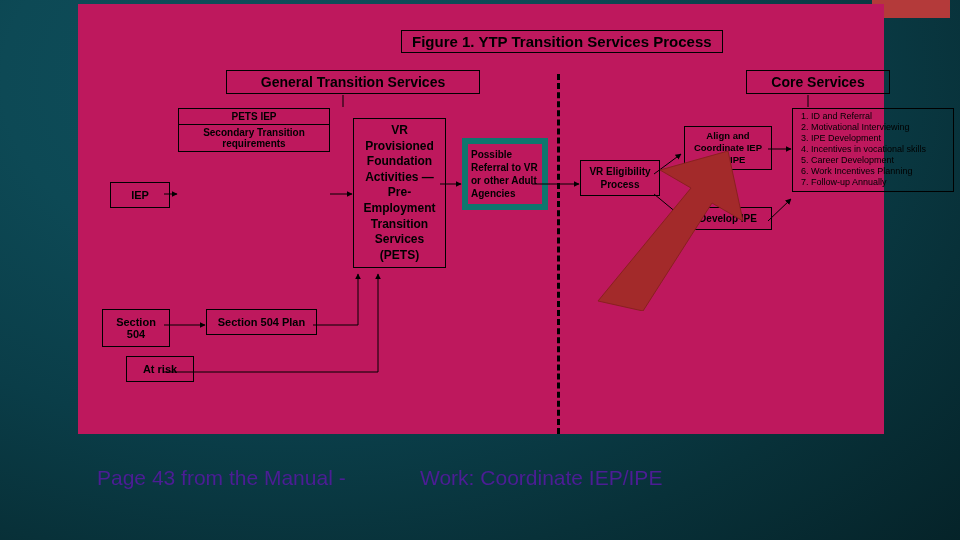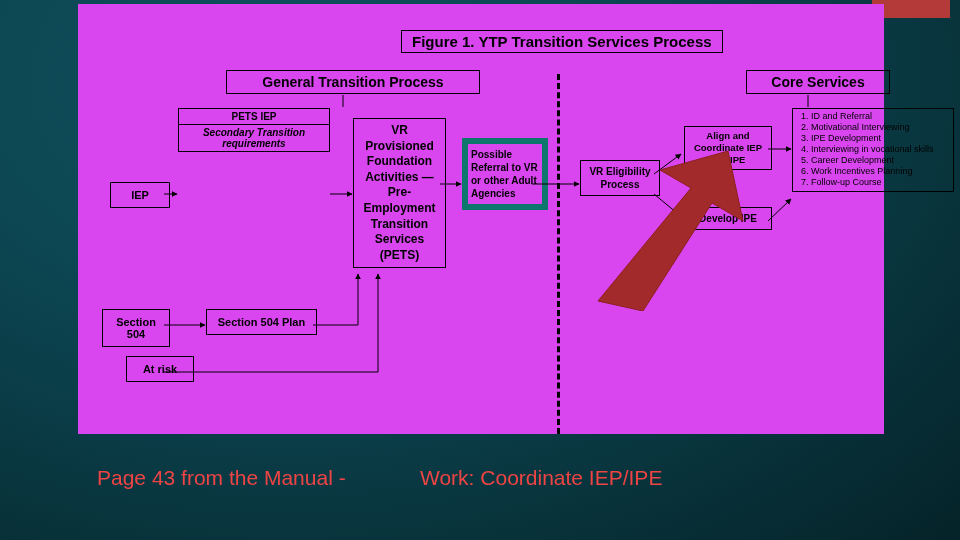--- a/index.html
+++ b/index.html
@@ -1,33 +1,33 @@
 <!DOCTYPE html>
 <html><head>
 <meta charset="utf-8">
 <style>
   html,body{margin:0;padding:0;width:960px;height:540px;overflow:hidden;font-family:Arial,Helvetica,sans-serif;}
   .bg{position:absolute;inset:0;background:radial-gradient(ellipse at 30% 15%,#0e4f5c 0%,#0d4955 30%,#0a3d48 55%,#083139 75%,#052329 100%);} 
   .red-tab{position:absolute;top:0;right:10px;width:78px;height:18px;background:#b43a3a;}
-  .white-card{position:absolute;left:78px;top:4px;width:806px;height:430px;background:#d946ef;}
+  .white-card{position:absolute;left:78px;top:4px;width:806px;height:430px;background:#be185d;}
   
   .fig-title{position:absolute;left:323px;top:26px;padding:2px 10px;border:1px solid #000;font-weight:bold;font-size:15px;}
   
   .section{position:absolute;top:66px;border:1px solid #000;padding:3px 10px;font-weight:bold;font-size:14px;}
   .section.gts{left:148px;width:232px;text-align:center;}
   .section.core{left:668px;width:122px;text-align:center;}
   
   .stub{position:absolute;border:1px solid #000;font-weight:bold;font-size:11px;padding:6px 4px;text-align:center;width:50px;}
   .stub.iep{left:32px;top:178px;}
   .stub.s504{left:24px;top:305px;width:58px;}
   .stub.atrisk{left:24px;top:352px;width:58px;margin-left:24px;}
   
   .idea{position:absolute;left:100px;top:104px;width:150px;border:1px solid #000;font-size:10px;}
   .idea .hdr{font-weight:bold;text-align:center;border-bottom:1px solid #000;padding:2px;}
-  .idea .sub{font-weight:bold;text-align:center;padding:2px;font-style:italic;}
+  .idea .sub{font-weight:bold;text-align:center;padding:2px;}
   .idea ol{margin:2px 4px 4px 18px;padding:0;}
   .idea li{margin:0;white-space:nowrap;font-size:9.4px;}
   .idea li.wrap{white-space:normal;}
   
   .s504plan{position:absolute;left:128px;top:305px;width:105px;border:1px solid #000;font-size:11px;font-weight:bold;text-align:center;padding:6px 2px;}
   
   .vrprov{position:absolute;left:275px;top:114px;width:85px;border:1px solid #000;font-size:12px;font-weight:bold;text-align:center;padding:4px 3px;line-height:1.3;}
   
   .referral{position:absolute;left:384px;top:134px;width:68px;border:6px solid #0f766e;font-size:10px;font-weight:bold;text-align:left;padding:4px 3px;line-height:1.3;}
   
@@ -41,35 +41,35 @@
   .coreytp .hdr{font-weight:bold;text-align:center;padding:2px;}
   .coreytp ol{margin:2px 4px 4px 18px;padding:0;}
   .coreytp li{margin:0 0 1px 0;}
   
   .dash{position:absolute;left:479px;top:70px;width:0;height:360px;border-left:3px dashed #000;}
   
   .lines{position:absolute;left:0;top:0;width:806px;height:430px;pointer-events:none;}
   
   .arr{position:absolute;left:510px;top:142px;width:210px;height:165px;pointer-events:none;}
   
-  .cap{position:absolute;top:466px;font-family:Arial;font-size:21px;color:#ef4444;}
+  .cap{position:absolute;top:466px;font-family:Arial;font-size:21px;color:#4c1d95;}
   .cap.a{left:97px;}
   .cap.b{left:420px;}
 </style>
 </head>
 <body>
 
 <div class="bg"></div>
 <div class="red-tab"></div>
 
 <div class="white-card">
 
   <div class="fig-title">Figure 1. YTP Transition Services Process</div>
 
-  <div class="section gts">General Transition Process</div>
+  <div class="section gts">General Transition Services</div>
   <div class="section core">Core Services</div>
 
   <div class="stub iep">IEP</div>
   <div class="stub s504">Section 504</div>
   <div class="stub atrisk">At risk</div>
 
   <div class="idea">
     <div class="hdr">PETS IEP</div>
     <div class="sub">Secondary Transition requirements</div>
   </div>
@@ -79,24 +79,24 @@
   <div class="referral">Possible Referral to VR or other Adult Agencies</div>
   <div class="vrelig">VR Eligibility Process</div>
   <div class="align">Align and Coordinate IEP and IPE</div>
   <div class="devipe">Develop IPE</div>
 
   <div class="coreytp">
     <ol>
       <li>ID and Referral</li>
       <li>Motivational Interviewing</li>
       <li>IPE Development</li>
-      <li>Interviewing in vocational skills</li>
+      <li>Incentives in vocational skills</li>
       <li>Career Development</li>
       <li>Work Incentives Planning</li>
-      <li>Follow-up Course</li>
+      <li>Follow-up Annually</li>
     </ol>
   </div>
 
   <div class="dash"></div>
 
   <svg class="lines">
     <defs>
       <marker id="ah" viewBox="0 0 10 10" refX="9" refY="5" markerWidth="6" markerHeight="6" orient="auto">
         <path d="M0,0 L10,5 L0,10 z" fill="#000"></path>
       </marker>

